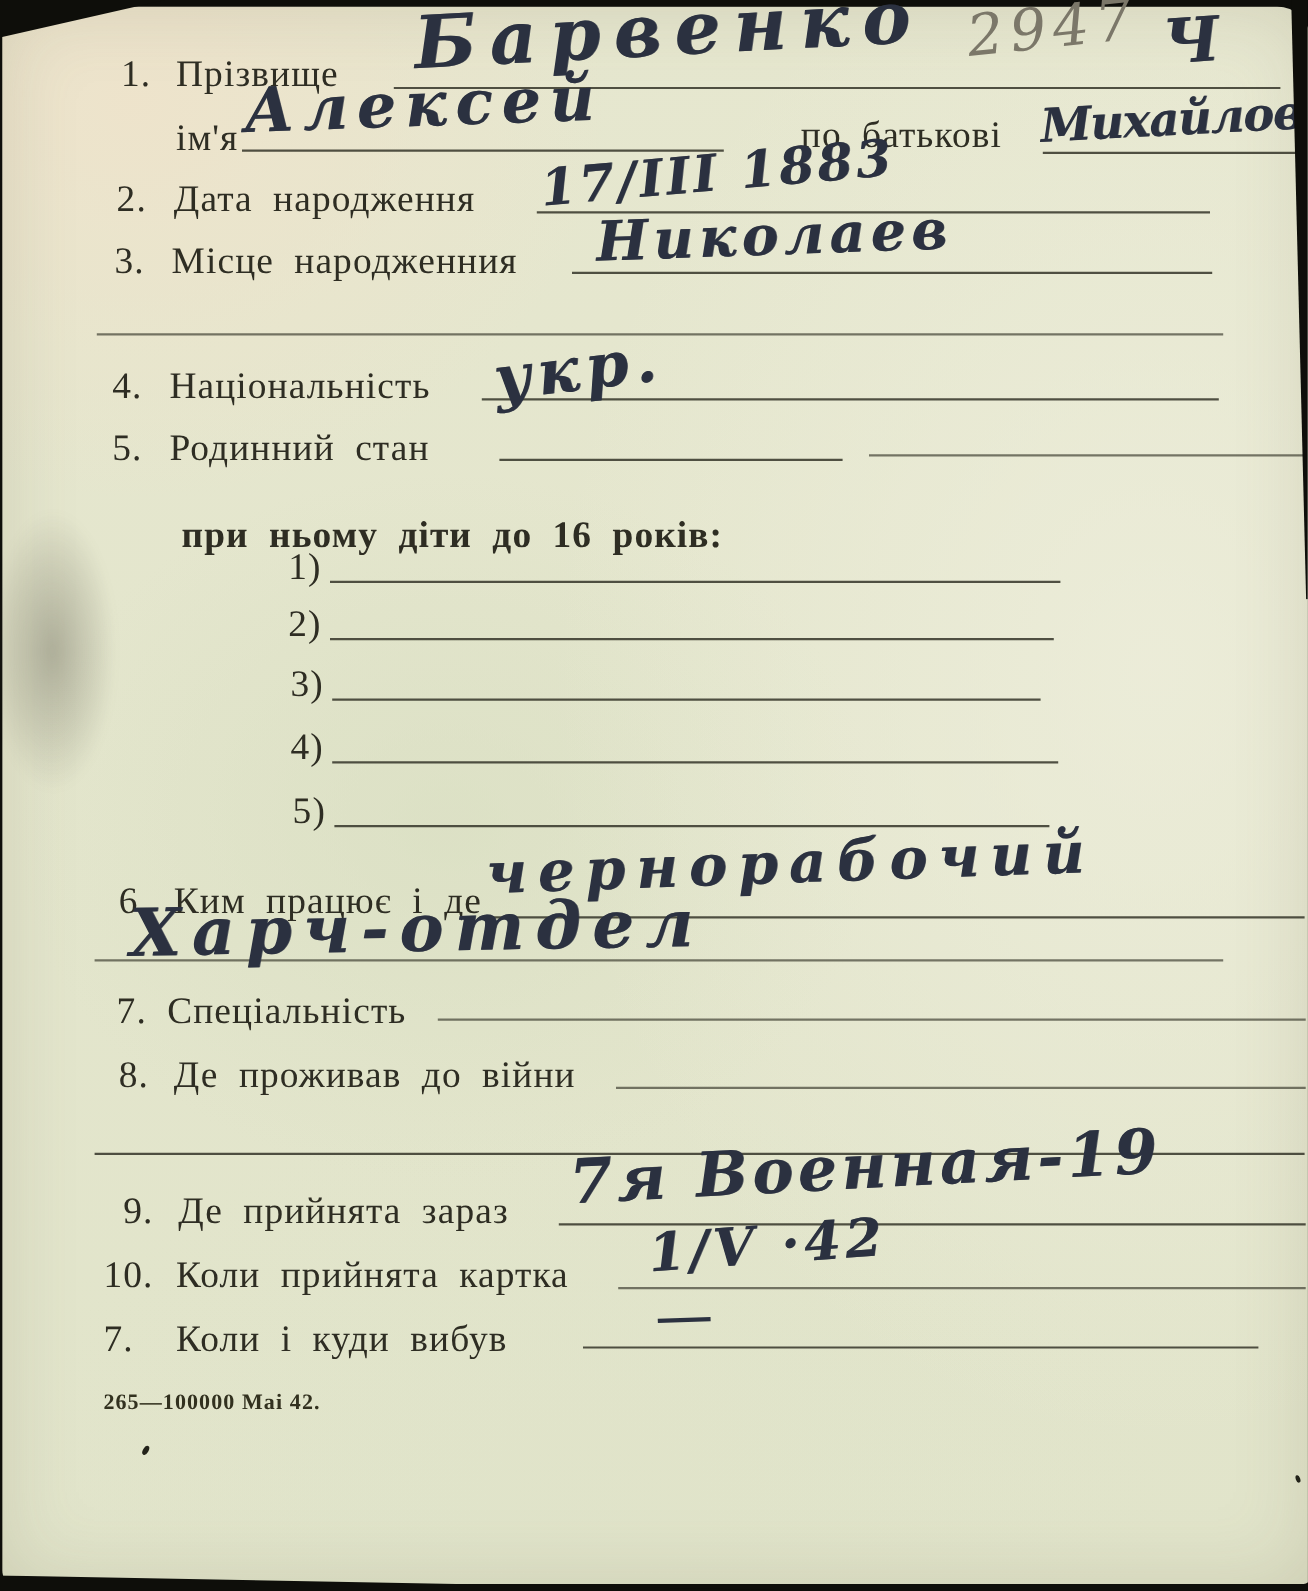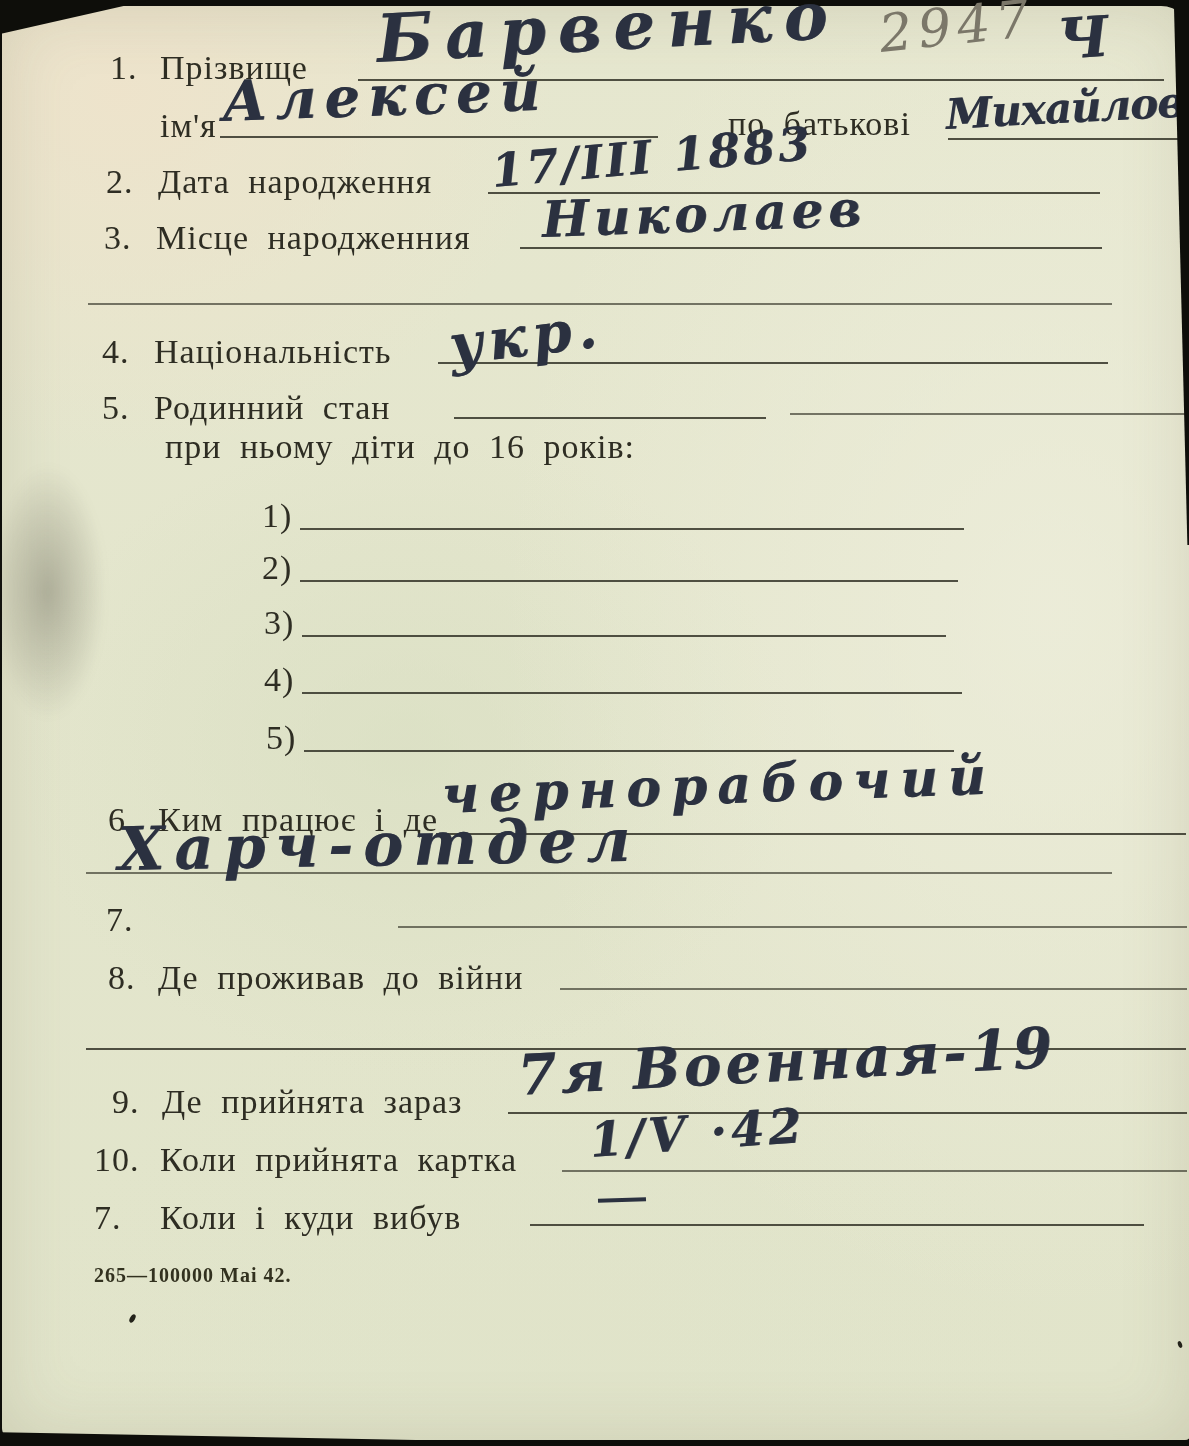--- a/index.html
+++ b/index.html
@@ -107,41 +107,42 @@
     <span class="num" style="left:100px;top:326px;">4.</span>
     <span class="lbl" style="left:152px;top:326px;">Національність</span>
     <div class="rule" style="left:436px;top:356px;width:670px;"></div>
     <span class="hw" style="left:448px;top:306px;font-size:56px;letter-spacing:6px;transform:rotate(-7deg);">укр.</span>
 
     <span class="num" style="left:100px;top:382px;">5.</span>
     <span class="lbl" style="left:152px;top:382px;">Родинний стан</span>
     <div class="rule" style="left:452px;top:411px;width:312px;"></div>
     <div class="rule thin" style="left:788px;top:407px;width:397px;"></div>
 
-    <span class="lbl" style="left:163px;top:421px;">при ньому діти до 16 років:</span>
+    <span class="lbl" style="left:163px;top:461px;font-weight:bold;">при ньому діти до 16 років:</span>
 
     <span class="num" style="left:260px;top:490px;">1)</span>
     <div class="rule" style="left:298px;top:522px;width:664px;"></div>
     <span class="num" style="left:260px;top:542px;">2)</span>
     <div class="rule" style="left:298px;top:574px;width:658px;"></div>
     <span class="num" style="left:262px;top:597px;">3)</span>
     <div class="rule" style="left:300px;top:629px;width:644px;"></div>
     <span class="num" style="left:262px;top:654px;">4)</span>
     <div class="rule" style="left:300px;top:686px;width:660px;"></div>
     <span class="num" style="left:264px;top:712px;">5)</span>
     <div class="rule" style="left:302px;top:744px;width:650px;"></div>
 
     <span class="num" style="left:106px;top:794px;">6.</span>
     <span class="lbl" style="left:156px;top:794px;">Ким працює і де</span>
     <span class="hw" style="left:440px;top:758px;font-size:52px;letter-spacing:10px;transform:rotate(-2deg);">чернорабочий</span>
     <div class="rule" style="left:434px;top:827px;width:750px;"></div>
     <span class="hw" style="left:116px;top:808px;font-size:60px;letter-spacing:10px;transform:rotate(-1deg);">Харч-отдел</span>
     <div class="rule thin" style="left:84px;top:866px;width:1026px;"></div>
 
     <span class="num" style="left:104px;top:894px;">7.</span>
+    <span class="lbl" style="left:150px;top:894px;">Спеціальність</span>
     <div class="rule thin" style="left:396px;top:920px;width:789px;"></div>
 
     <span class="num" style="left:106px;top:952px;">8.</span>
     <span class="lbl" style="left:156px;top:952px;">Де проживав до війни</span>
     <div class="rule thin" style="left:558px;top:982px;width:627px;"></div>
     <div class="rule" style="left:84px;top:1042px;width:1100px;"></div>
 
     <span class="num" style="left:110px;top:1076px;">9.</span>
     <span class="lbl" style="left:160px;top:1076px;">Де прийнята зараз</span>
     <div class="rule" style="left:506px;top:1106px;width:679px;"></div>

